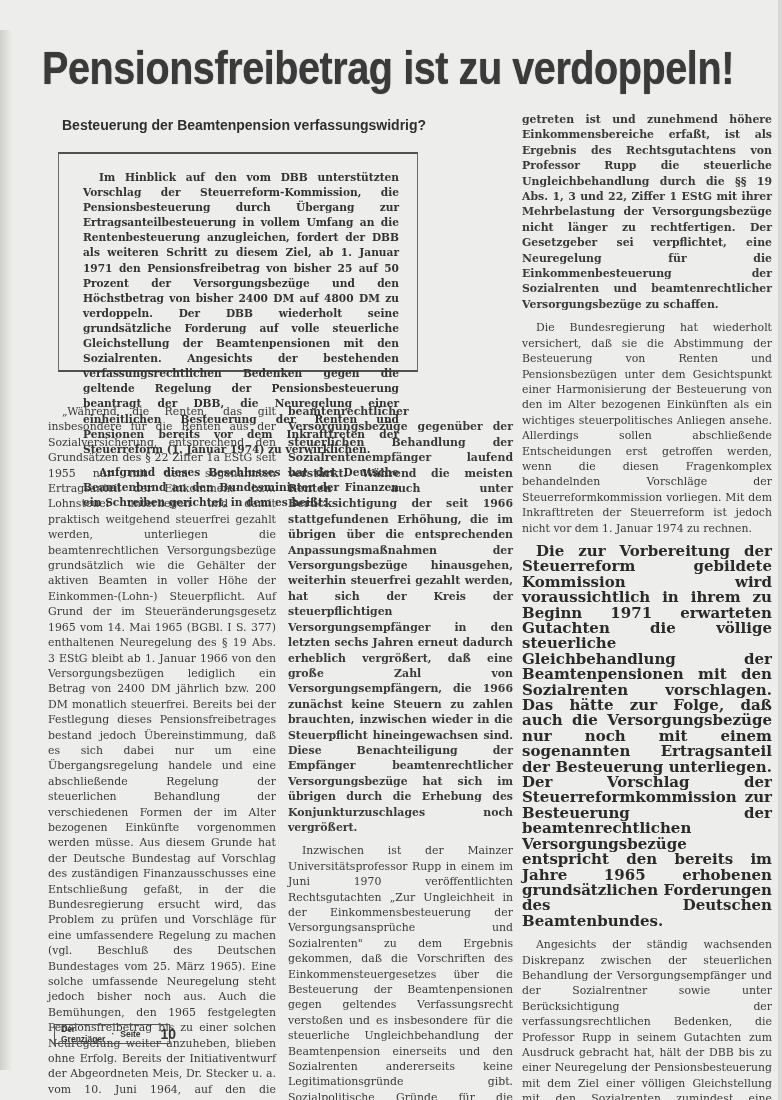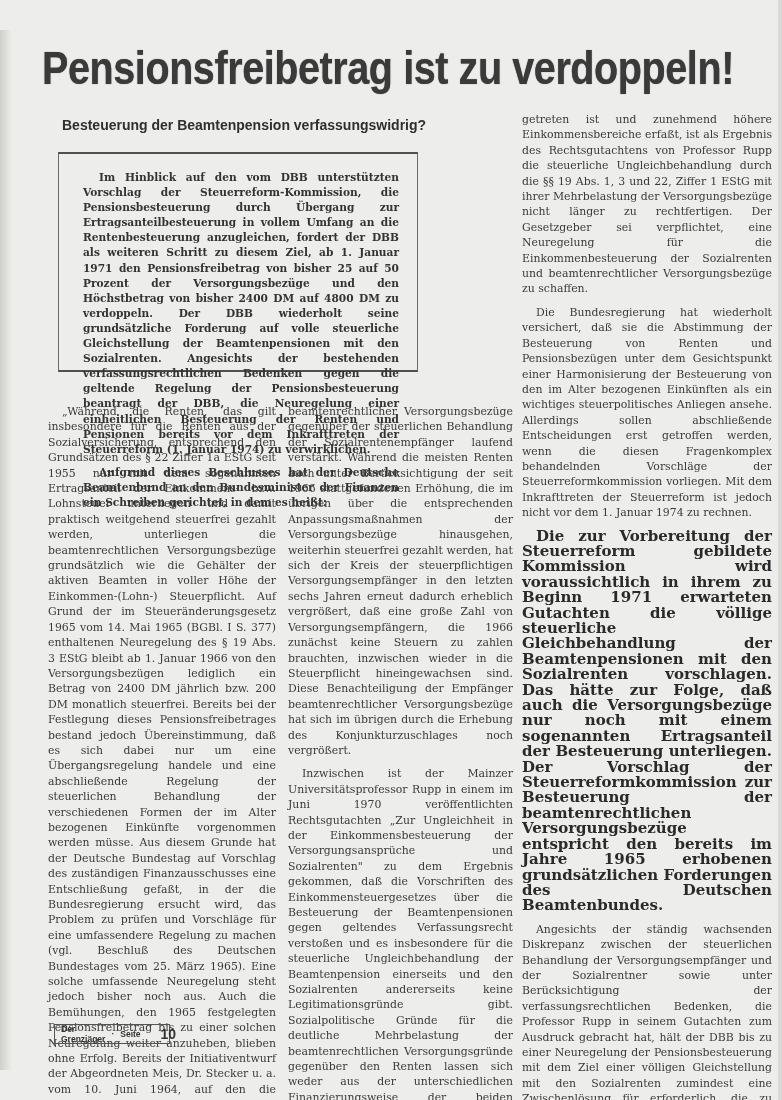--- a/index.html
+++ b/index.html
@@ -39,21 +39,21 @@
   }
   .infobox p {
     margin: 0 0 8px 0; font-weight: bold; font-size: 10.6px; line-height: 15.1px;
     text-align: justify; text-indent: 16px; color: #333;
   }
   .col {
     position: absolute; font-size: 10.9px; line-height: 15.4px;
     text-align: justify; color: #3a3a3a;
   }
   .col p { margin: 0 0 8px 0; text-indent: 14px; }
-  .col p.noindent { text-indent: 0; }
+  .col p.noindent { text-indent: 0; font-weight: bold; }
   .col p.bold { font-weight: bold; color: #2a2a2a; font-size: 15px; }
   .col1 { left: 48px; top: 404px; width: 228px; }
   .col2 { left: 288px; top: 404px; width: 225px; }
   .col3 { left: 522px; top: 112px; width: 250px; }
   .footer {
     position: absolute; left: 54px; top: 1024px; width: 116px; height: 20px;
     border-left: 1.5px solid #555; border-right: 1.5px solid #555;
     border-top: 1px solid #555; border-bottom: 1.5px solid #555;
     font-family: "Liberation Sans", sans-serif; font-size: 8.5px; font-weight: bold;
     display: flex; align-items: center; padding-left: 6px; box-sizing: border-box; color: #333;

